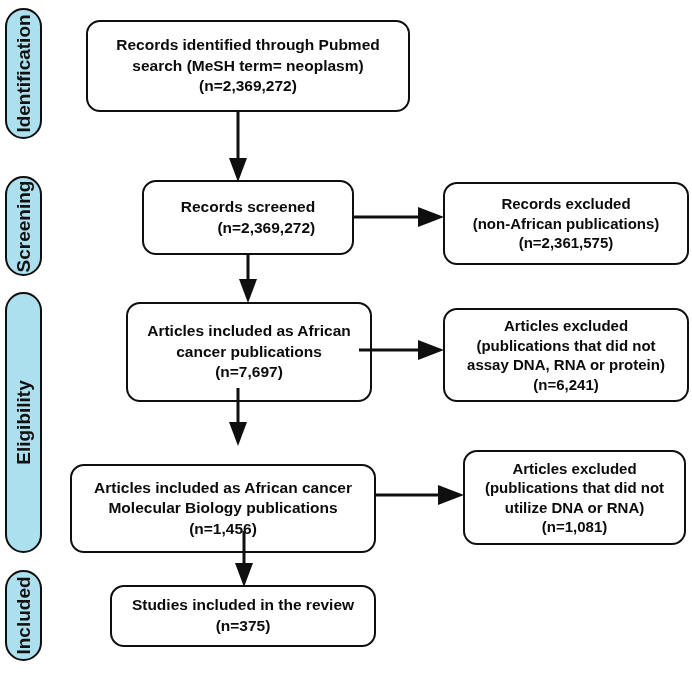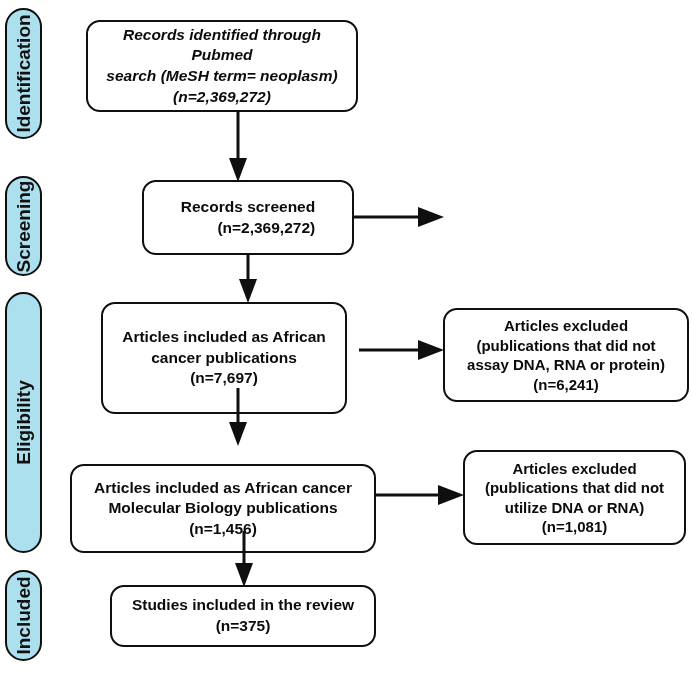--- a/index.html
+++ b/index.html
@@ -92,48 +92,53 @@
   </div>
 
   <div class="stage-pill" style="left:5px; top:292px; width:37px; height:261px;">
     <span class="stage-label">Eligibility</span>
   </div>
 
   <div class="stage-pill" style="left:5px; top:570px; width:37px; height:91px;">
     <span class="stage-label">Included</span>
   </div>
 
-  <div class="flow-box" style="left:86px; top:20px; width:272px; height:92px;font-style:italic;">
+  <div class="flow-box" style="left:86px; top:20px; width:324px; height:92px;">
     <span class="box-text">Records identified through Pubmed
 search (MeSH term= neoplasm)
 (n=2,369,272)</span>
   </div>
 
   <div class="flow-box" style="left:142px; top:180px; width:212px; height:75px;text-align:right;">
     <span class="box-text">Records screened
 (n=2,369,272)</span>
   </div>
 
-  <div class="flow-box" style="left:101px; top:302px; width:246px; height:112px;">
+  <div class="flow-box" style="left:126px; top:302px; width:246px; height:100px;">
     <span class="box-text">Articles included as African
 cancer publications
 (n=7,697)</span>
   </div>
 
   <div class="flow-box" style="left:70px; top:464px; width:306px; height:89px;">
     <span class="box-text">Articles included as African cancer
 Molecular Biology publications
 (n=1,456)</span>
   </div>
 
   <div class="flow-box" style="left:110px; top:585px; width:266px; height:62px;">
     <span class="box-text">Studies included in the review
 (n=375)</span>
   </div>
 
+  <div class="flow-box narrow" style="left:443px; top:182px; width:246px; height:83px;">
+    <span class="box-text">Records excluded
+(non-African publications)
+(n=2,361,575)</span>
+  </div>
 
   <div class="flow-box narrow" style="left:443px; top:308px; width:246px; height:94px;">
     <span class="box-text">Articles excluded
 (publications that did not
 assay DNA, RNA or protein)
 (n=6,241)</span>
   </div>
 
   <div class="flow-box narrow" style="left:463px; top:450px; width:223px; height:95px;">
     <span class="box-text">Articles excluded

